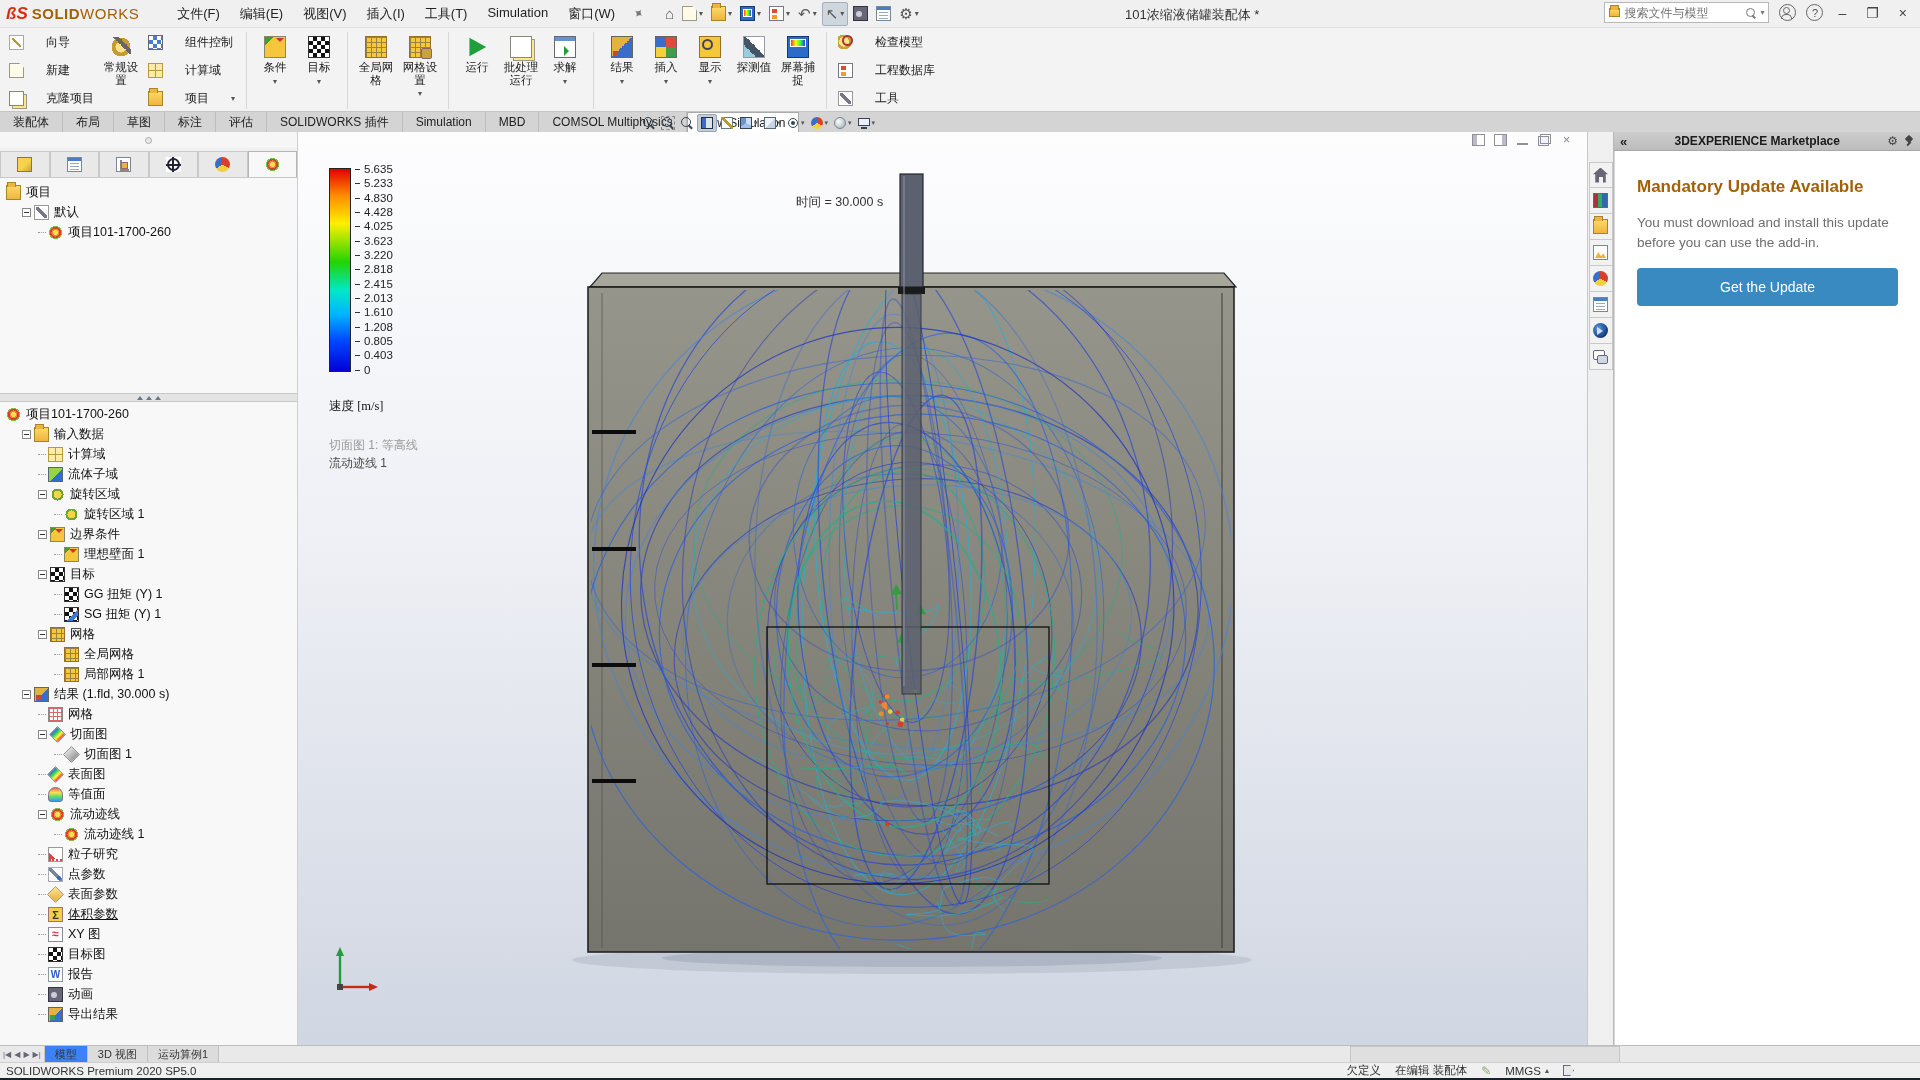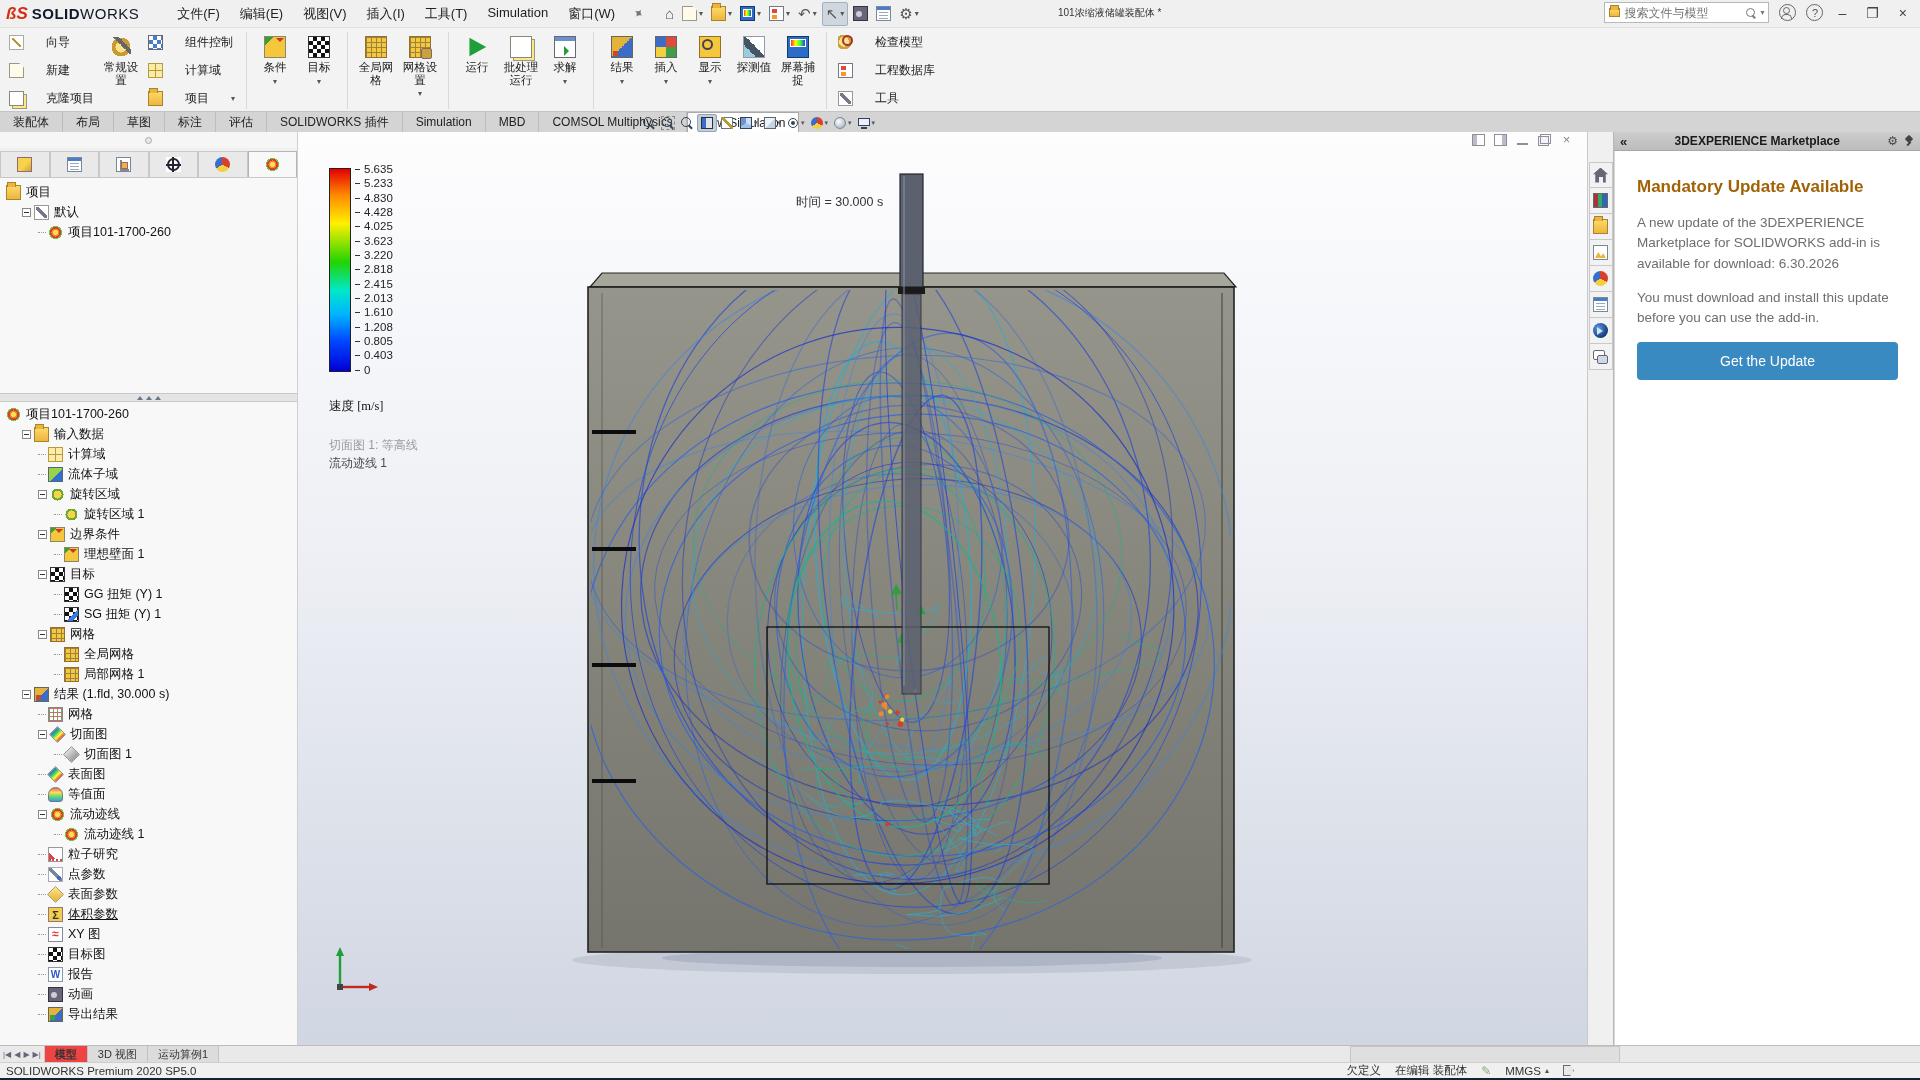--- a/index.html
+++ b/index.html
@@ -3,30 +3,30 @@
 <meta charset="utf-8">
 <style>
   * { margin:0; padding:0; box-sizing:border-box; }
   html,body { width:1920px; height:1080px; overflow:hidden; font-family:"Liberation Sans",sans-serif; background:#f0f0f0; }
   .row { display:flex; align-items:center; }
 
   
   #titlebar { height:27px; background:#f0f0f0; display:flex; align-items:center; padding:0 6px; font-size:13px; color:#222; position:relative; }
   #logo { display:flex; align-items:center; gap:4px; margin-right:28px; }
   #logo .mark { color:#d42e12; font-weight:bold; font-style:italic; font-size:17px; }
-  #logo .word { color:#0f172a; font-size:15px; letter-spacing:.5px; }
+  #logo .word { color:#a16207; font-size:15px; letter-spacing:.5px; }
   #logo .word b { font-weight:bold; }
   #menus { display:flex; }
   #menus .menu { padding:4px 10px; cursor:default; }
   #pin-menu { color:#777; margin:0 8px; font-size:13px; transform:rotate(35deg); }
   #quicktools { display:flex; align-items:center; gap:2px; margin-left:10px; }
   .qt { display:flex; align-items:center; padding:2px 3px; border-radius:2px; }
   .qt.pressed { background:#cfd6de; border:1px solid #9fb2c4; }
   .qt .caret { font-size:8px; color:#555; margin-left:2px; }
-  #doc-title { position:absolute; left:1058px; top:6px; font-size:10px; color:#333; }
+  #doc-title { position:absolute; left:1125px; top:6px; font-size:13px; color:#333; }
   #tb-right { position:absolute; right:8px; top:2px; display:flex; align-items:center; gap:10px; }
   #searchbox { width:165px; height:21px; background:#fff; border:1px solid #b8b8b8; display:flex; align-items:center; padding:0 4px; gap:4px; }
   #searchbox input { border:none; outline:none; flex:1; font-size:12px; color:#888; width:90px; background:transparent; }
   .mini-mag { width:10px; height:10px; position:relative; }
   .mini-mag::before { content:""; position:absolute; width:7px; height:7px; border:1.5px solid #777; border-radius:50%; }
   .mini-mag::after { content:""; position:absolute; width:4px; height:1.5px; background:#777; transform:rotate(45deg); left:6px; top:8px; }
   .tb-ico { color:#555; font-size:15px; }
   .circle-user { width:17px; height:17px; border:1.5px solid #666; border-radius:50%; position:relative; }
   .circle-user::before { content:""; position:absolute; width:5px; height:5px; border:1.5px solid #666; border-radius:50%; left:3px; top:2px; }
   .circle-user::after { content:""; position:absolute; width:9px; height:4px; border:1.5px solid #666; border-bottom:none; border-radius:5px 5px 0 0; left:1px; top:9px; }
@@ -219,21 +219,21 @@
   #rp-pin::after { content:""; position:absolute; width:1.5px; height:5px; background:#444; left:4px; bottom:0; transform:rotate(45deg); }
   #rp-body { flex:1; padding:26px 22px 0 22px; border-left:1px solid #d8d8d8; }
   #rp-heading { font-size:17px; font-weight:bold; color:#a16207; margin-bottom:16px; }
   .rp-para { font-size:13.5px; color:#6e6e6e; line-height:1.5; margin-bottom:14px; }
   #rp-button { display:block; width:100%; height:38px; border:none; border-radius:4px; color:#fff; font-size:14px; font-family:inherit; margin-top:6px; }
 
   
   #modeltabs { height:17px; background:#e9e9e9; border-top:1px solid #bdbdbd; display:flex; align-items:stretch; font-size:11px; color:#333; }
   #mt-nav { display:flex; align-items:center; padding:0 3px; gap:3px; color:#667; font-size:8px; border-right:1px solid #c8c8c8; }
   .mtab { padding:1px 10px; display:flex; align-items:center; border-right:1px solid #c2c2c2; background:#dcdcdc; }
-  .mtab.active { background:#ef4444; font-weight:bold; }
+  .mtab.active { background:#3b82f6; font-weight:normal; }
   #mt-scroll { margin-left:auto; width:270px; margin-right:300px; background:#dfdfdf; border:1px solid #c6c6c6; border-bottom:none; }
   #statusbar { height:16px; background:#f0f0f0; border-top:1px solid #cfcfcf; display:flex; align-items:center; font-size:11.5px; color:#333; padding:0 6px; }
   #status-right { margin-left:auto; display:flex; align-items:center; gap:14px; margin-right:340px; }
   #status-right .pencil { color:#8a6; font-size:12px; }
   #status-right .caret { font-size:8px; color:#555; }
   .tag-ic { width:11px; height:11px; background:#e8e8e8; border:1px solid #667; clip-path:polygon(0 0,65% 0,100% 50%,65% 100%,0 100%); }
   #taskbar-sliver { height:2px; background:#16222e; }
 </style>
 </head>
 <body>
@@ -872,21 +872,20 @@
 
   <div id="rightpanel">
     <div id="rp-header">
       <span id="rp-collapse">«</span>
       <span id="rp-title">3DEXPERIENCE Marketplace</span>
       <span id="rp-gear">⚙</span>
       <span id="rp-pin"></span>
     </div>
     <div id="rp-body">
       <div id="rp-heading">Mandatory Update Available</div>
-      <p class="rp-para">A new update of the 3DEXPERIENCE Marketplace for SOLIDWORKS add-in is available for download: 6.30.2026</p>
       <p class="rp-para">You must download and install this update before you can use the add-in.</p>
       <button id="rp-button" style="background: rgb(58, 138, 194);">Get the Update</button>
     </div>
   </div>
 </div>
 
 <div id="modeltabs">
   <div id="mt-nav">
     <span>|◀</span>
     <span>◀</span>

